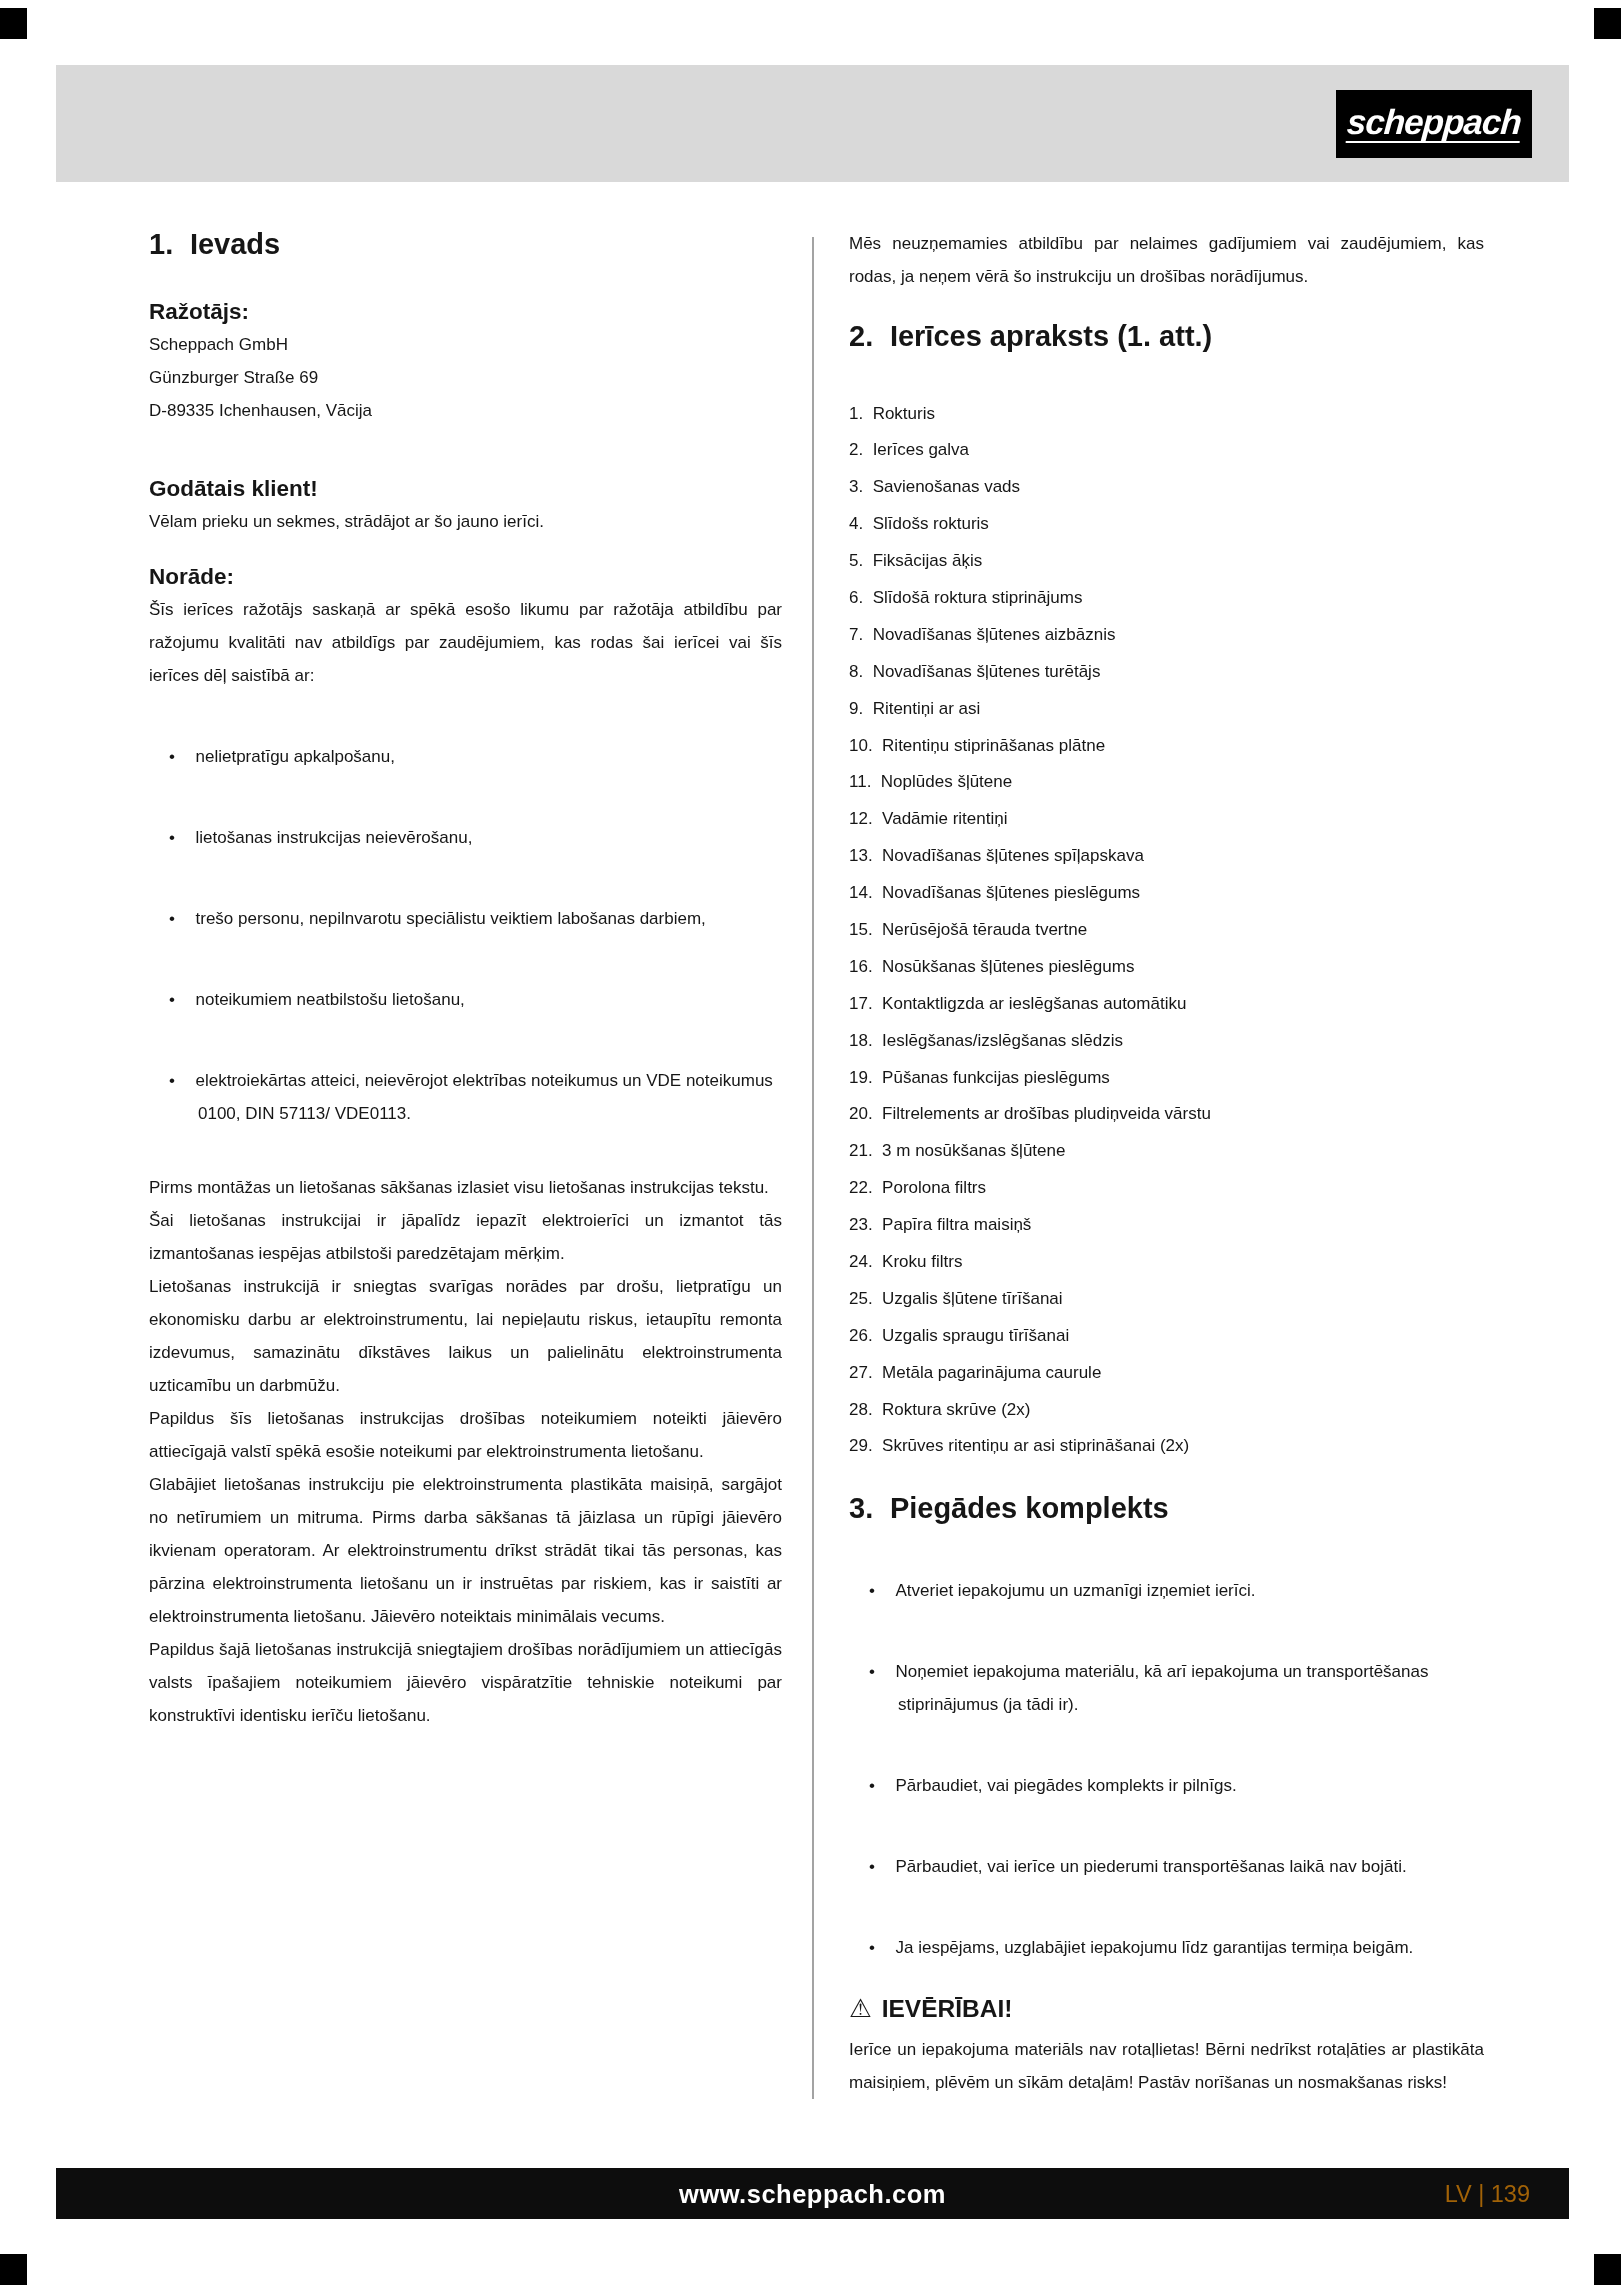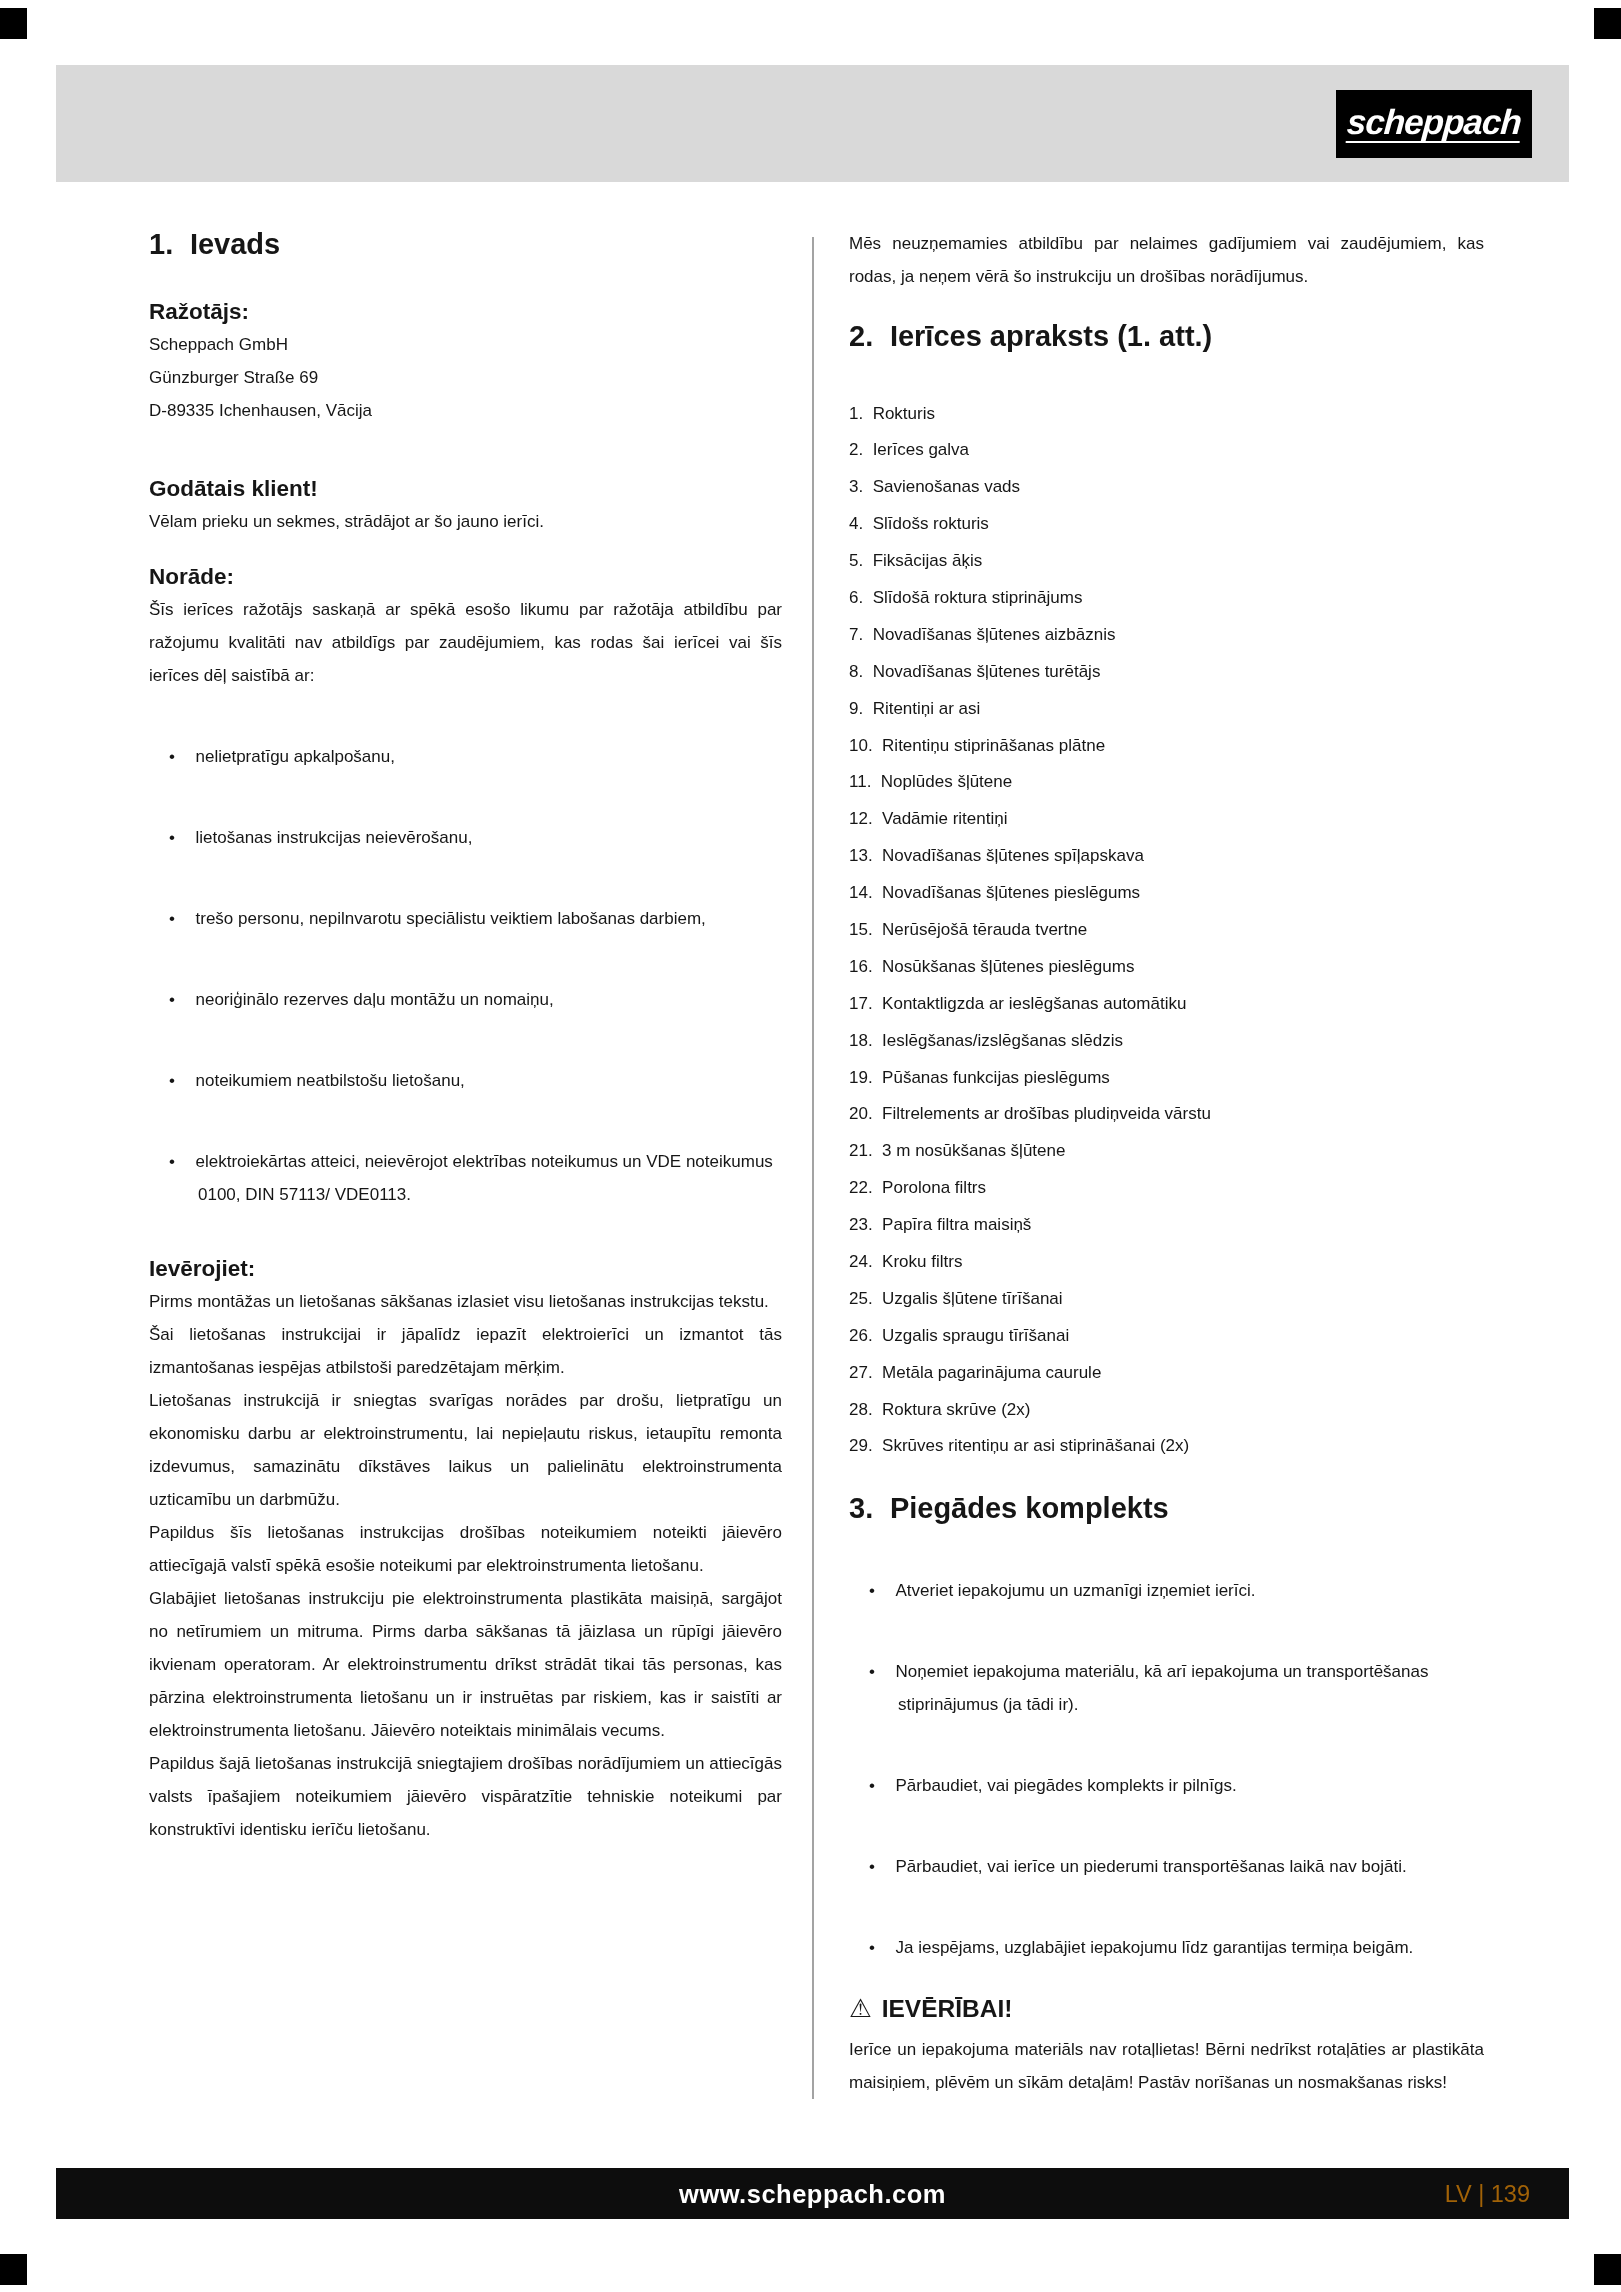--- a/index.html
+++ b/index.html
@@ -153,28 +153,26 @@
     </div>
 
     <div class="block-note">
       <p class="sub-heading">Norāde:</p>
       <p class="body-text just">Šīs ierīces ražotājs saskaņā ar spēkā esošo likumu par ražotāja atbildību par ražojumu kvalitāti nav atbildīgs par zaudējumiem, kas rodas šai ierīcei vai šīs ierīces dēļ saistībā ar:</p>
       <ul class="bullet-list">
 
       <li>nelietpratīgu apkalpošanu,</li>
           <li>lietošanas instrukcijas neievērošanu,</li>
           <li>trešo personu, nepilnvarotu speciālistu veiktiem labošanas darbiem,</li>
-          <li>neoriģinālo rezerves daļu montāžu un nomaiņu,</li>
           <li>noteikumiem neatbilstošu lietošanu,</li>
           <li>elektroiekārtas atteici, neievērojot elektrības noteikumus un VDE noteikumus 0100, DIN 57113/ VDE0113.</li>
         </ul>
     </div>
 
     <div class="block-observe">
-      <p class="sub-heading">Ievērojiet:</p>
       <div>
 
       <p class="body-text just">Pirms montāžas un lietošanas sākšanas izlasiet visu lietošanas instrukcijas tekstu.</p>
           <p class="body-text just">Šai lietošanas instrukcijai ir jāpalīdz iepazīt elektroierīci un izmantot tās izmantošanas iespējas atbilstoši paredzētajam mērķim.</p>
           <p class="body-text just">Lietošanas instrukcijā ir sniegtas svarīgas norādes par drošu, lietpratīgu un ekonomisku darbu ar elektroinstrumentu, lai nepieļautu riskus, ietaupītu remonta izdevumus, samazinātu dīkstāves laikus un palielinātu elektroinstrumenta uzticamību un darbmūžu.</p>
           <p class="body-text just">Papildus šīs lietošanas instrukcijas drošības noteikumiem noteikti jāievēro attiecīgajā valstī spēkā esošie noteikumi par elektroinstrumenta lietošanu.</p>
           <p class="body-text just">Glabājiet lietošanas instrukciju pie elektroinstrumenta plastikāta maisiņā, sargājot no netīrumiem un mitruma. Pirms darba sākšanas tā jāizlasa un rūpīgi jāievēro ikvienam operatoram. Ar elektroinstrumentu drīkst strādāt tikai tās personas, kas pārzina elektroinstrumenta lietošanu un ir instruētas par riskiem, kas ir saistīti ar elektroinstrumenta lietošanu. Jāievēro noteiktais minimālais vecums.</p>
           <p class="body-text just">Papildus šajā lietošanas instrukcijā sniegtajiem drošības norādījumiem un attiecīgās valsts īpašajiem noteikumiem jāievēro vispāratzītie tehniskie noteikumi par konstruktīvi identisku ierīču lietošanu.</p>
         </div>
     </div>

